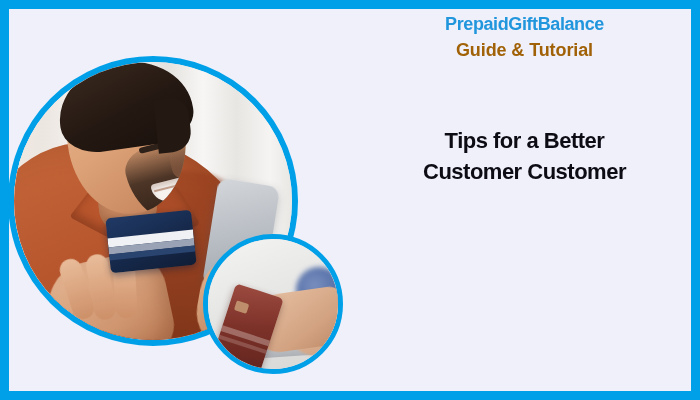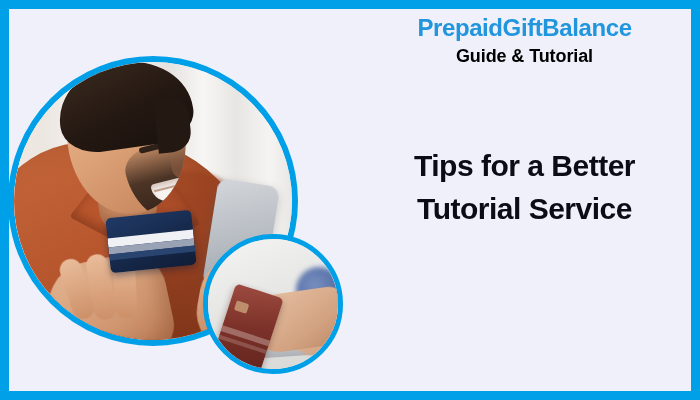--- a/index.html
+++ b/index.html
@@ -28,44 +28,44 @@
     top: 0;
     width: 351px;
     height: 382px;
     display: flex;
     flex-direction: column;
     align-items: center;
   }
 
   .brand {
     margin-top: 6px;
-    font-size: 24px;
+    font-size: 18px;
     font-weight: 700;
     letter-spacing: -0.4px;
     color: #2196dd;
     line-height: 1.1;
     white-space: nowrap;
   }
 
   .subtitle {
     margin-top: 6px;
     font-size: 18px;
     font-weight: 700;
-    color: #000000;
+    color: #a16207;
     letter-spacing: -0.1px;
     line-height: 1.1;
   }
 
   .headline {
     position: absolute;
-    top: 136px;
+    top: 116px;
     left: 0;
     width: 351px;
     text-align: center;
-    font-size: 30px;
+    font-size: 22px;
     font-weight: 700;
     color: #0d0c14;
     line-height: 1.42;
     letter-spacing: -0.5px;
   }
   .headline .hl-line { display: block; }
 
   
   .photo-stage {
     position: absolute;
@@ -522,17 +522,17 @@
     </div>
 
   </div>
 
   <div class="text-col">
     <div class="brand">PrepaidGiftBalance</div>
     <div class="subtitle">Guide &amp; Tutorial</div>
 
     <div class="headline">
       <span class="hl-line">Tips for a Better</span>
-      <span class="hl-line">Tutorial Service</span>
+      <span class="hl-line">Customer Customer</span>
     </div>
   </div>
 
 </div>
 
 </body></html>

